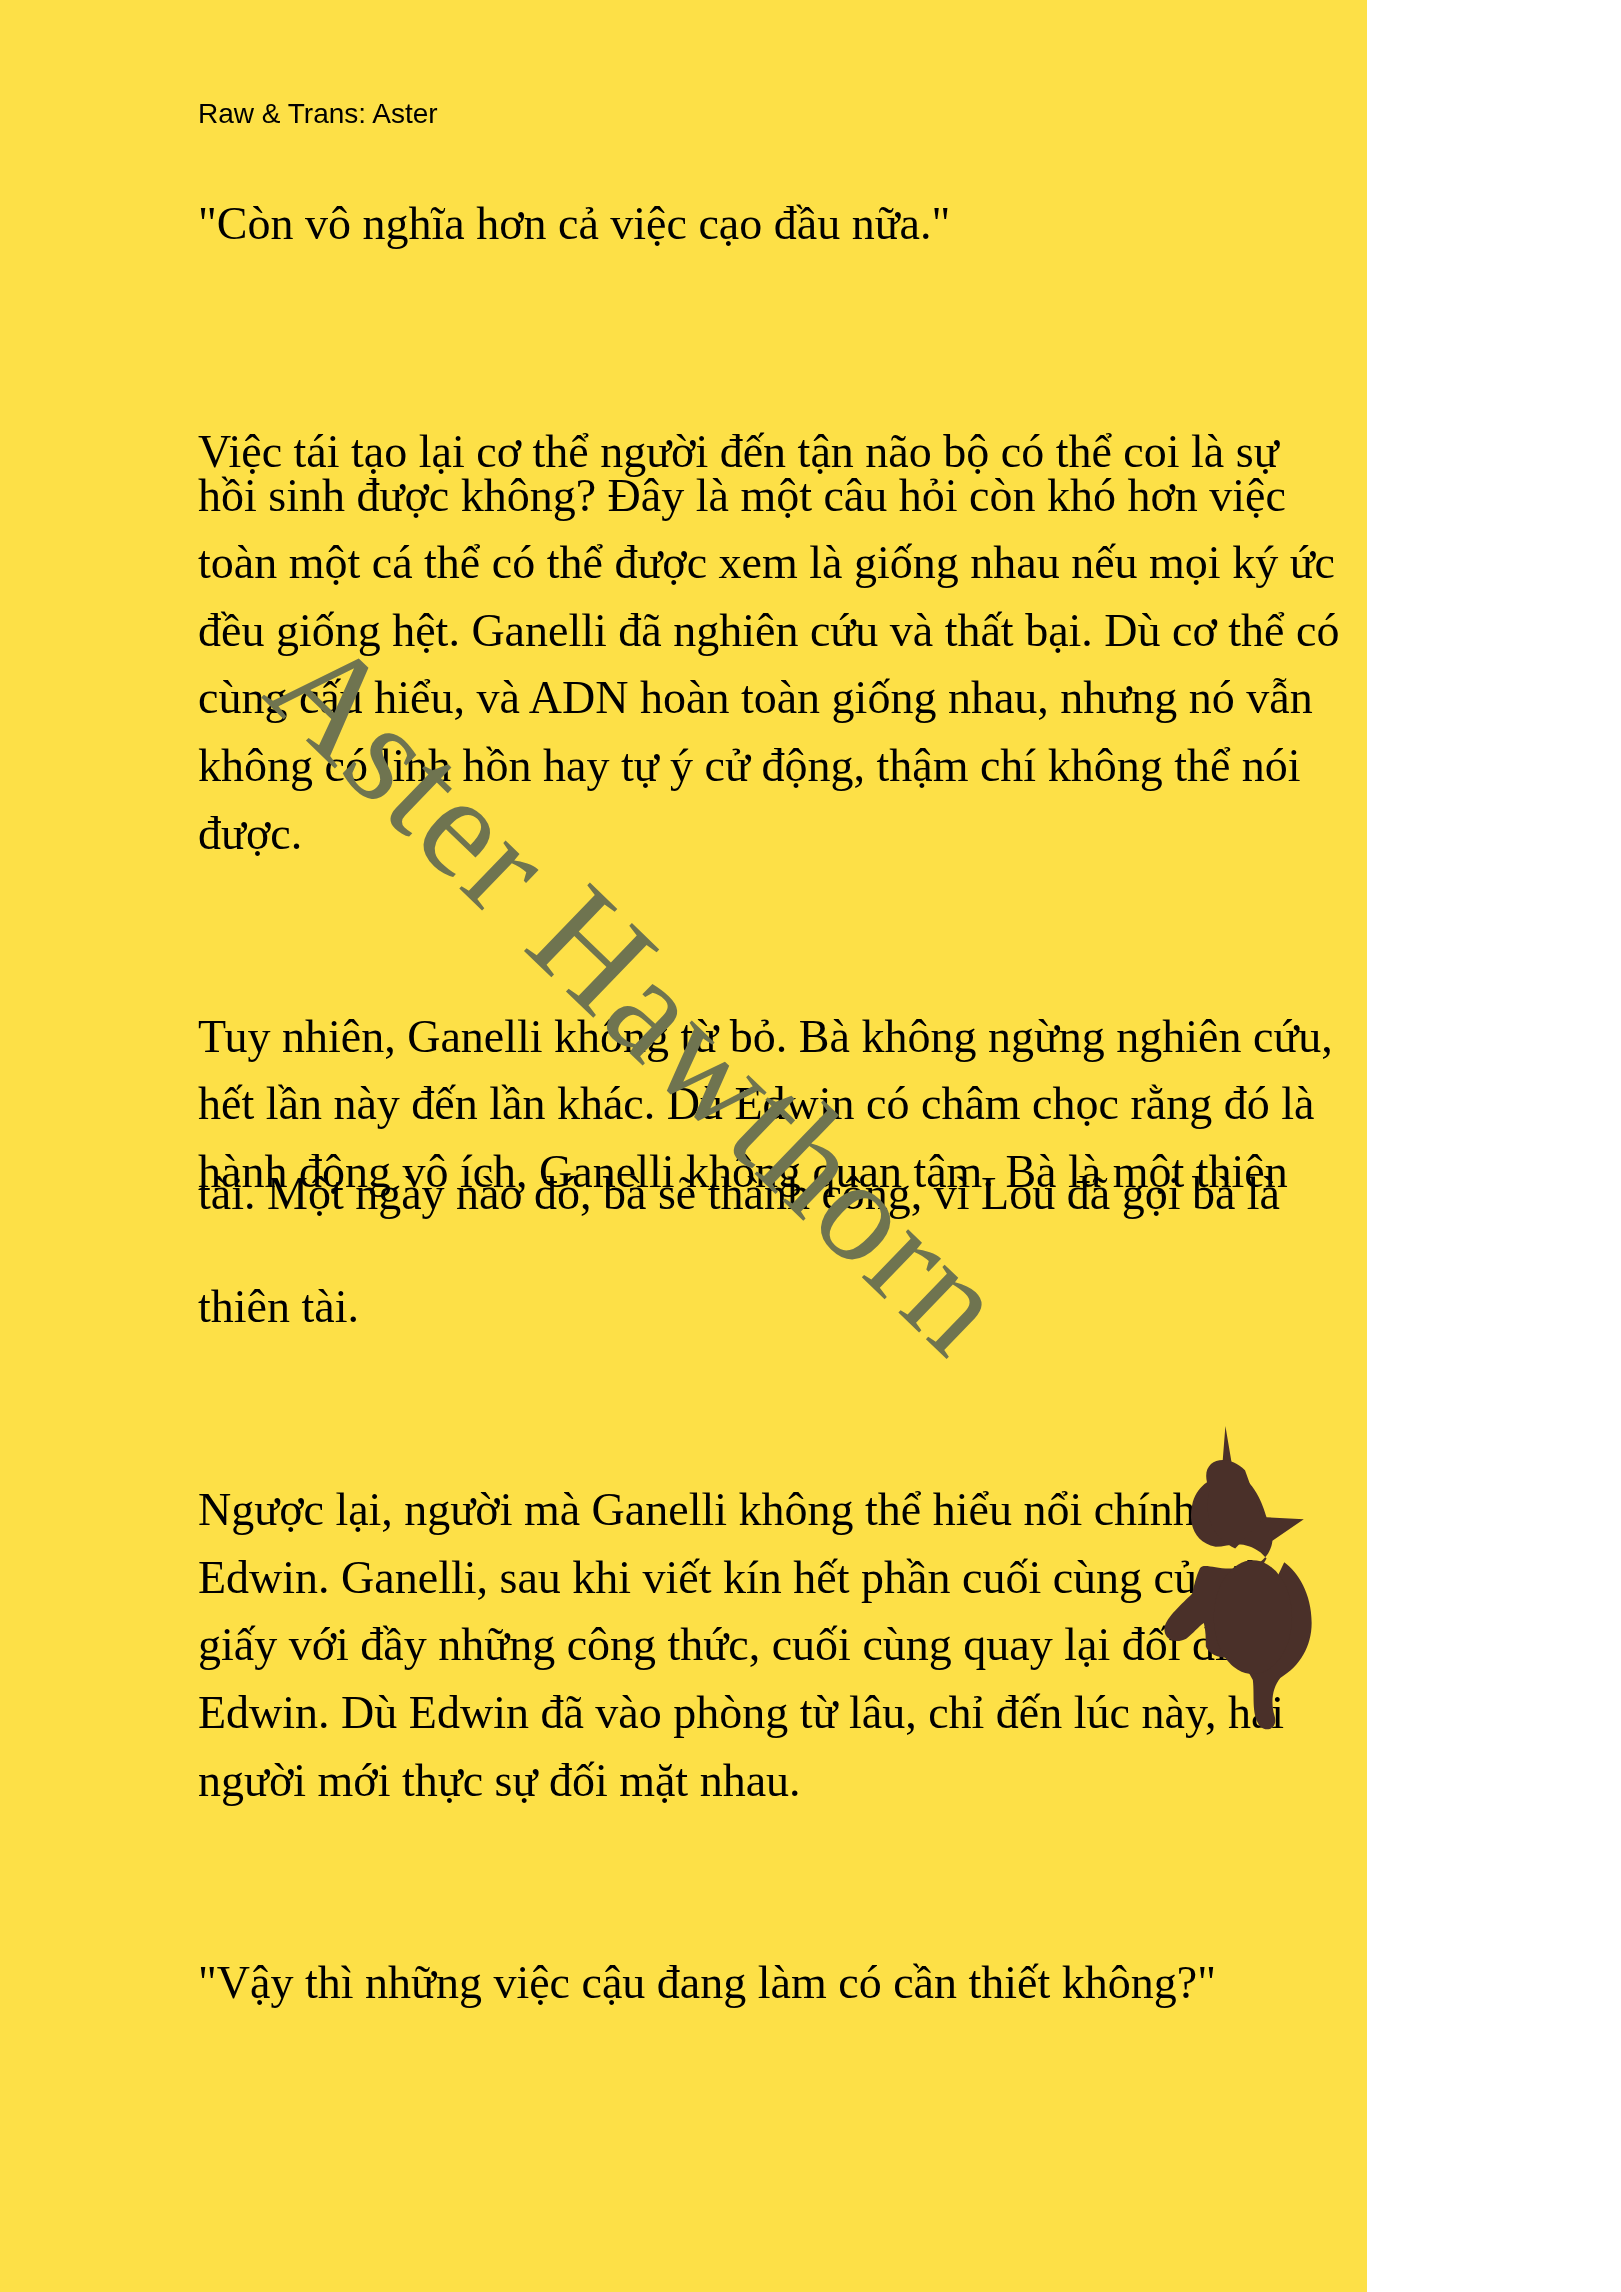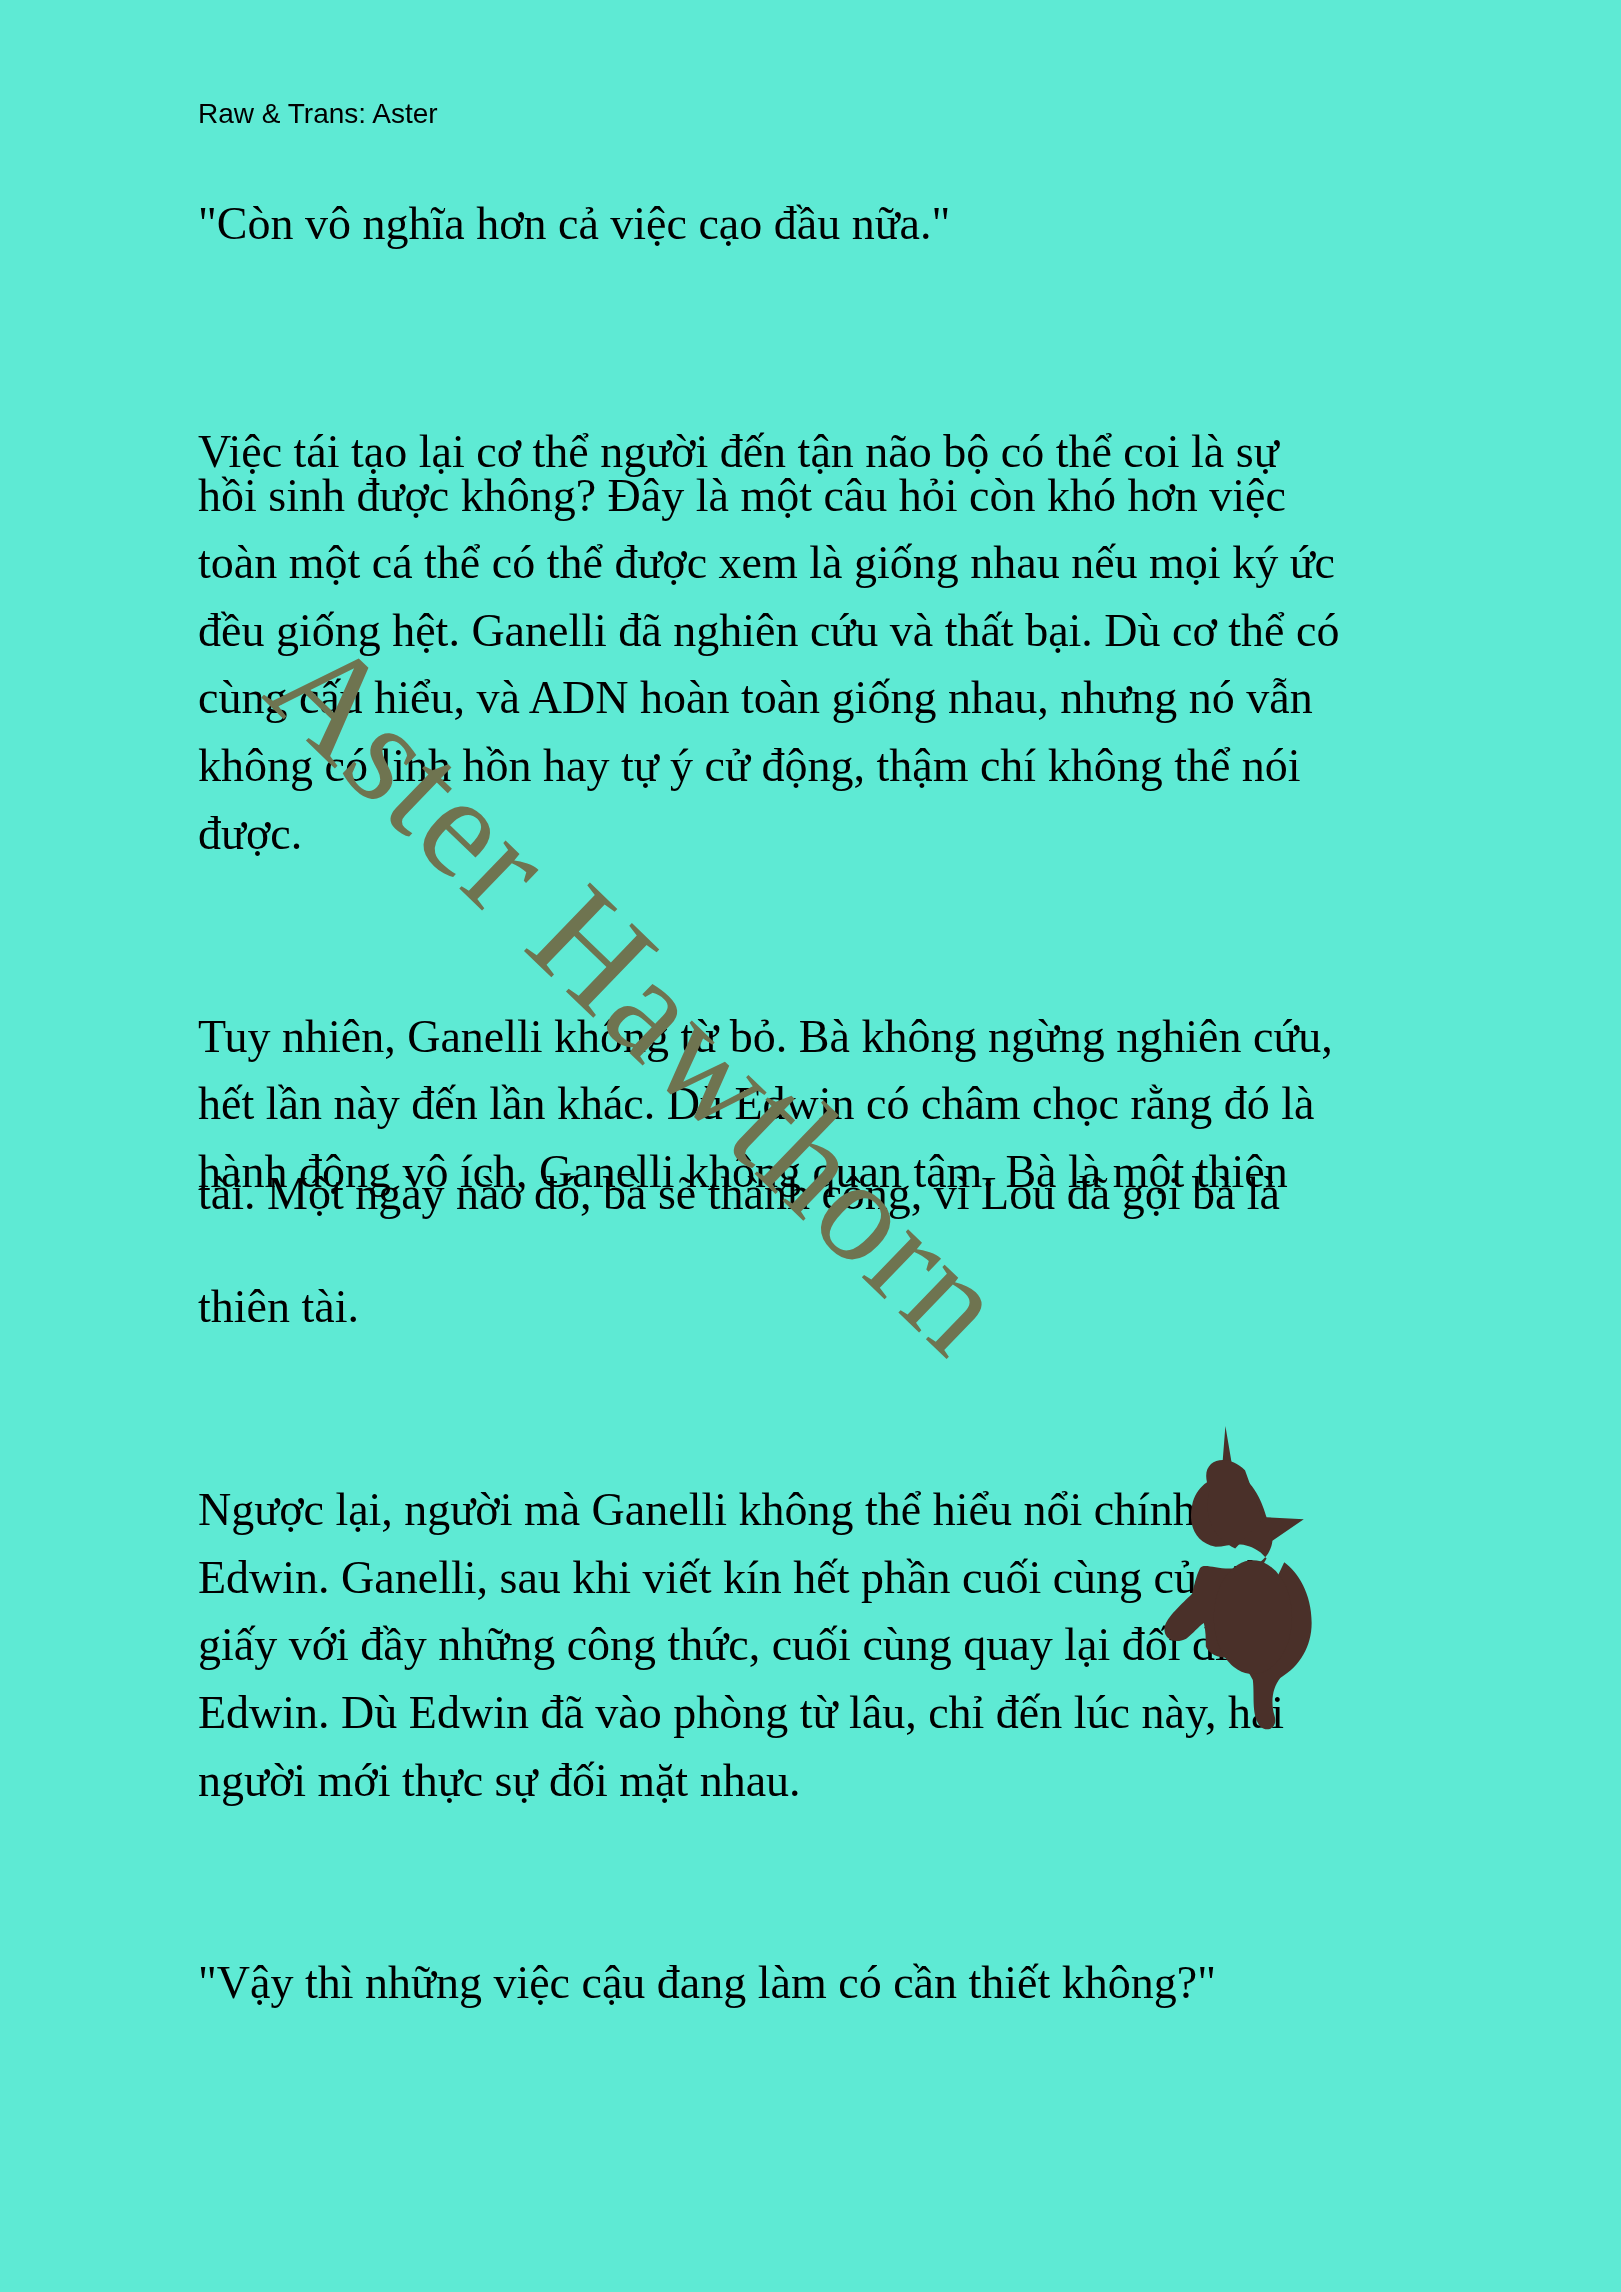--- a/index.html
+++ b/index.html
@@ -1,17 +1,17 @@
 <!DOCTYPE html>
 <html><head>
 <meta charset="utf-8">
 <style>
   html, body { margin: 0; padding: 0; background: #ffffff; }
   body { width: 1621px; height: 2293px; position: relative; overflow: hidden; }
-  .page { position: absolute; left: 0; top: 0; width: 1621px; height: 2293px; background: #5eead4; text-decoration: underline; }
+  .page { position: absolute; left: 0; top: 0; width: 1367px; height: 2293px; background: #fde047; text-decoration: underline; }
   .header {
     position: absolute; left: 198px; top: 96px;
     font-family: "Liberation Sans", sans-serif; font-size: 28px; color: #000;
     line-height: 35px; white-space: nowrap;
   }
   .line {
     position: absolute; left: 198px;
     font-family: "Liberation Serif", serif; font-size: 46px; color: #000;
     line-height: 55px; white-space: nowrap;
   }

